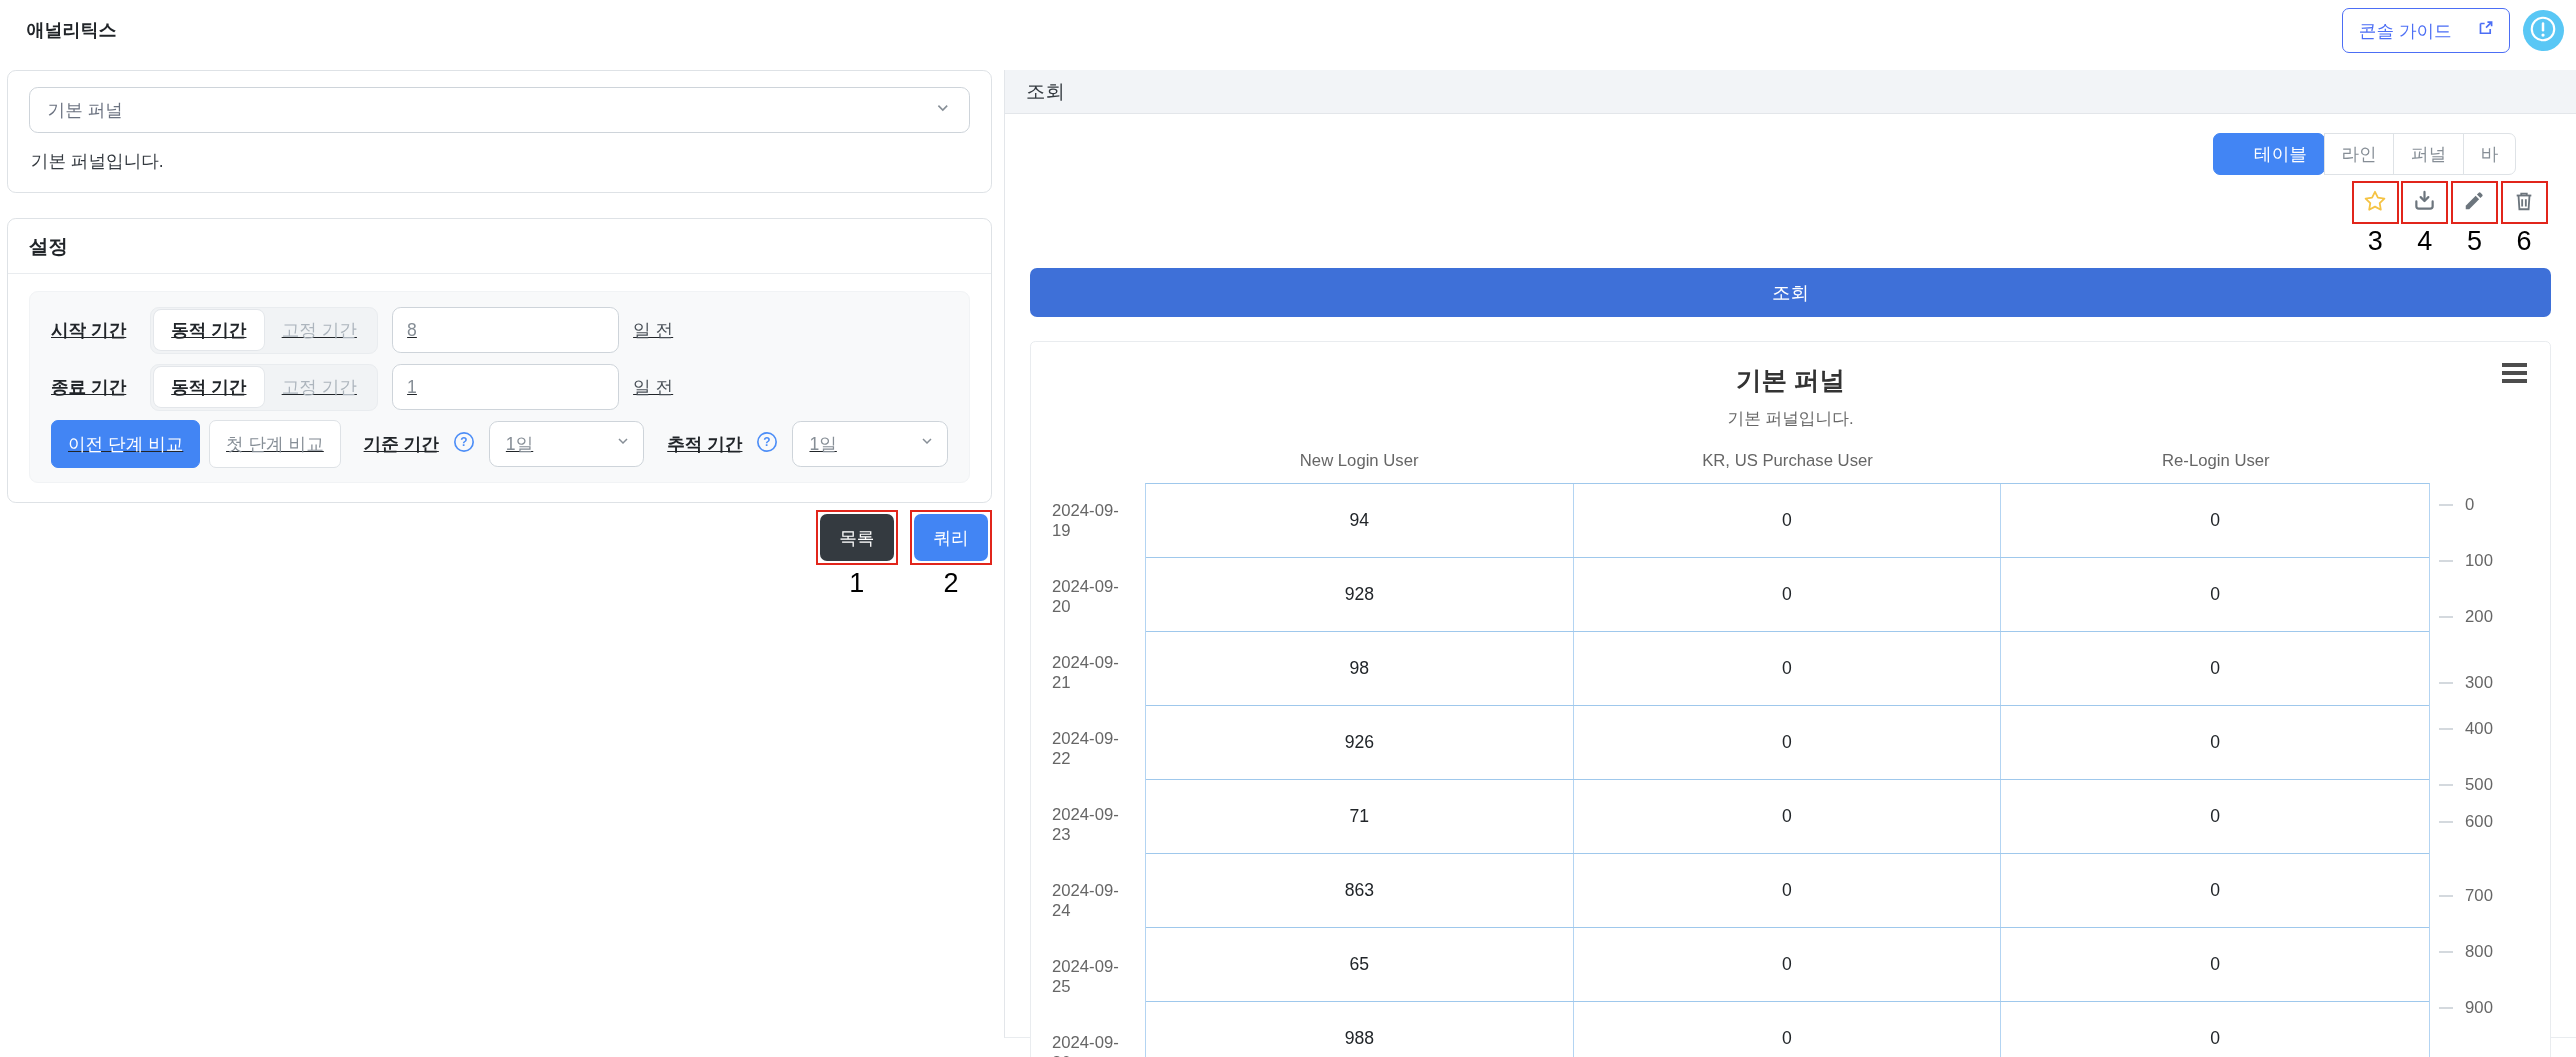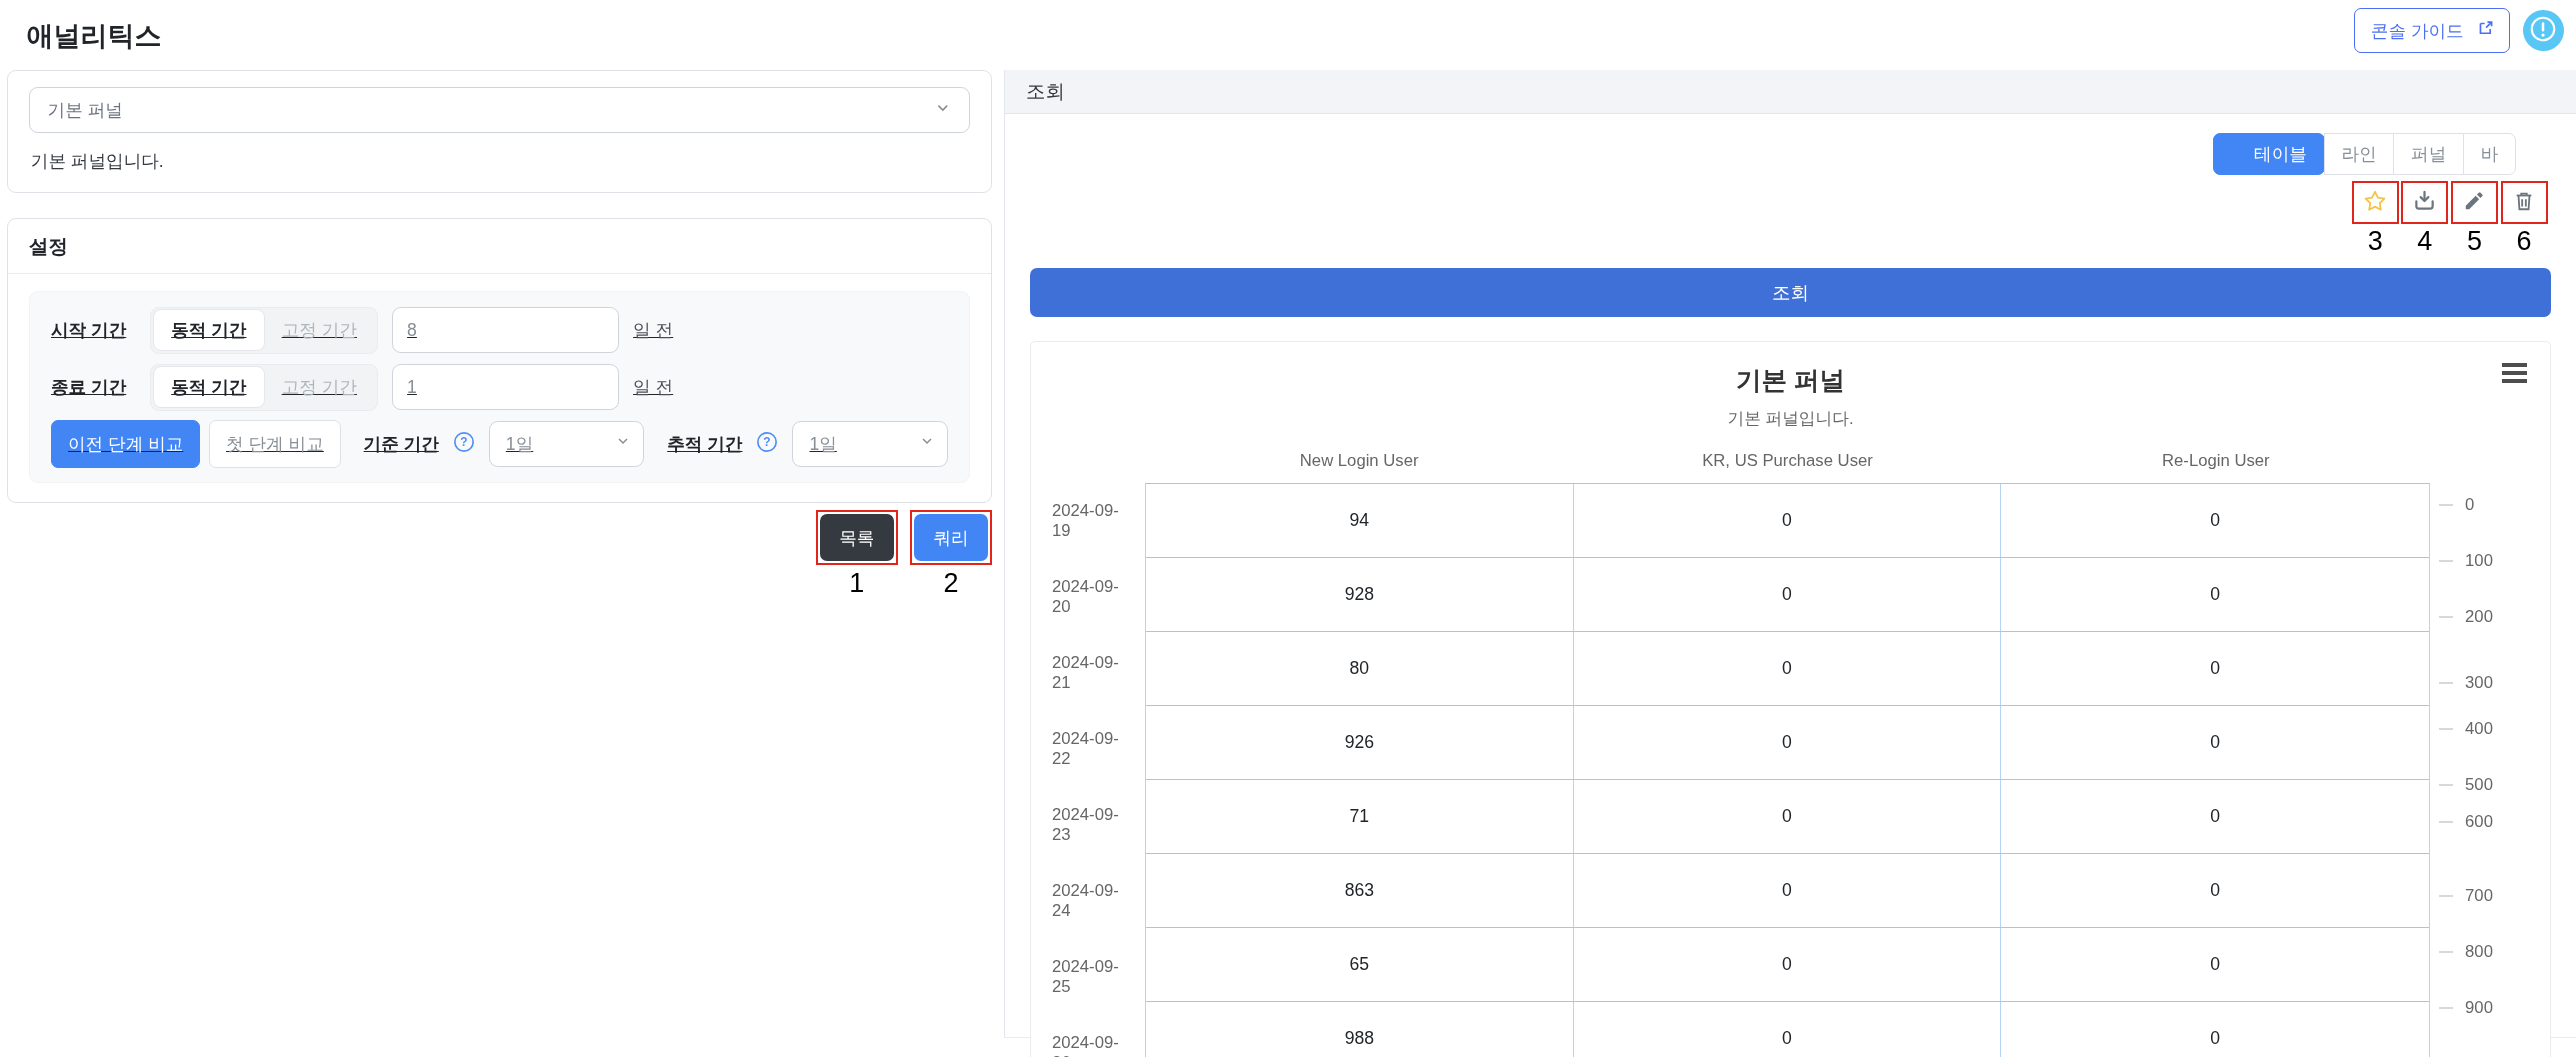--- a/index.html
+++ b/index.html
@@ -6,24 +6,24 @@
   html,body { width:2576px; height:1058px; }
   body {
     position: relative;
     font-family: "Liberation Sans", "DejaVu Sans", sans-serif;
     background: #ffffff;
     color: #212529;
     overflow: hidden;
   }
 
   
-  .page-title { position:absolute; left:26.4px; top:17.6px; font-size:27px; font-weight:700; color:#212529; }
+  .page-title { position:absolute; left:26.4px; top:17.6px; font-size:18px; font-weight:700; color:#212529; }
   .topbar-right { position:absolute; right:12.3px; top:8px; display:flex; align-items:center; gap:12.3px; }
   .guide-btn {
-    display:flex; align-items:center; gap:13px;
+    display:flex; align-items:center; gap:25px;
     border:0.9px solid #4c6ef5; color:#4c6ef5; background:#fff;
     font-size:17.6px; padding:9.7px 16px; border-radius:7px; cursor:pointer;
   }
   .info-circle {
     width:41px; height:41px; border-radius:50%; background:#59c7f5;
     display:flex; align-items:center; justify-content:center; cursor:pointer;
   }
 
   
   .left-col { position:absolute; left:7px; top:70px; width:985px; }
@@ -329,21 +329,21 @@
                 <div class="t-cell">94</div>
                 <div class="t-cell">0</div>
                 <div class="t-cell">0</div>
               </div>
               <div class="t-row">
                 <div class="t-cell">928</div>
                 <div class="t-cell">0</div>
                 <div class="t-cell">0</div>
               </div>
               <div class="t-row">
-                <div class="t-cell">80</div>
+                <div class="t-cell">98</div>
                 <div class="t-cell">0</div>
                 <div class="t-cell">0</div>
               </div>
               <div class="t-row">
                 <div class="t-cell">926</div>
                 <div class="t-cell">0</div>
                 <div class="t-cell">0</div>
               </div>
               <div class="t-row">
                 <div class="t-cell">71</div>

